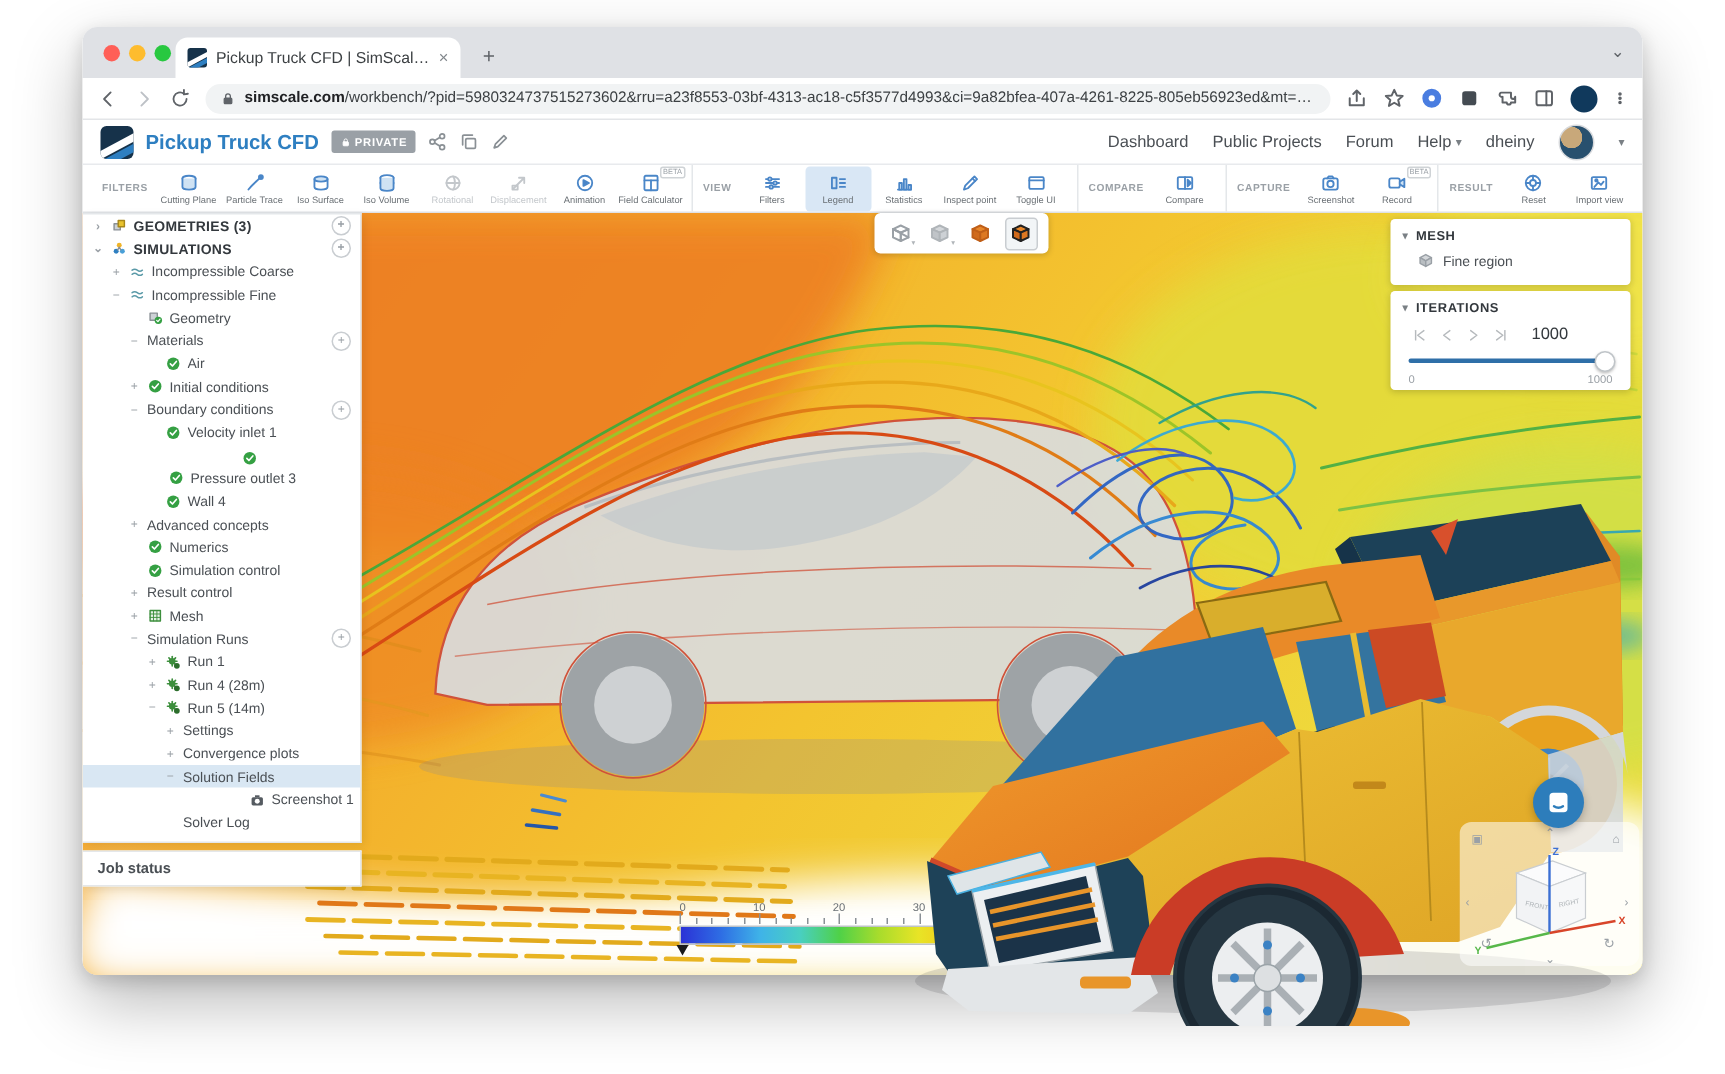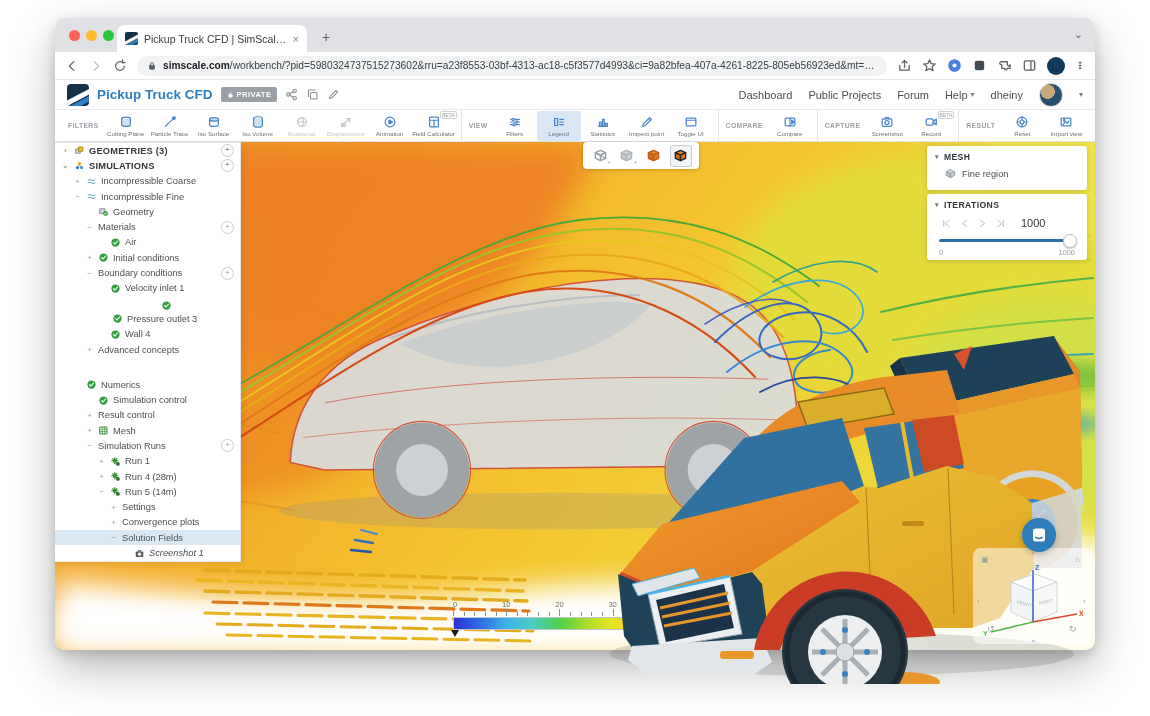--- a/index.html
+++ b/index.html
@@ -721,21 +721,21 @@
                   <circle cx="8" cy="8" r="6" fill="#35a043" stroke="none"></circle>
                   <path d="M5.2,8.2 L7.2,10.2 L11,5.8" stroke="#fff" stroke-width="1.6"></path>
                 </svg>
               </span>
               <span class="tlabel">Wall 4</span>
             </div>
             <div class="trow" style="padding-left: 30px;">
               <span class="texp">+</span>
               <span class="tlabel">Advanced concepts</span>
             </div>
-            <div class="trow" style="padding-left: 18px; margin-top: 20px;">
+            <div class="trow" style="padding-left: 30px;">
               <span class="texp"></span>
               <span class="tic">
                 <svg viewBox="0 0 16 16" width="100%" height="100%" fill="none" stroke="currentColor" stroke-width="1.4" stroke-linecap="round" stroke-linejoin="round">
                   <circle cx="8" cy="8" r="6" fill="#35a043" stroke="none"></circle>
                   <path d="M5.2,8.2 L7.2,10.2 L11,5.8" stroke="#fff" stroke-width="1.6"></path>
                 </svg>
               </span>
               <span class="tlabel">Numerics</span>
             </div>
             <div class="trow" style="padding-left: 30px;">
@@ -829,37 +829,38 @@
               <span class="tlabel">Settings</span>
             </div>
             <div class="trow" style="padding-left: 54px;">
               <span class="texp">+</span>
               <span class="tlabel">Convergence plots</span>
             </div>
             <div class="trow selected" style="padding-left: 54px;">
               <span class="texp">−</span>
               <span class="tlabel">Solution Fields</span>
             </div>
-            <div class="trow" style="padding-left: 66px; font-style: italic;">
+            <div class="trow" style="padding-left: 98px;">
               <span class="texp"></span>
               <span class="tic">
                 <svg viewBox="0 0 16 16" width="100%" height="100%" fill="none" stroke="currentColor" stroke-width="1.4" stroke-linecap="round" stroke-linejoin="round">
                   <rect x="2.5" y="5" width="11" height="8" rx="1.5" fill="#555b61" stroke="none"></rect>
                   <circle cx="8" cy="9" r="2.4" fill="#fff" stroke="none"></circle>
                   <rect x="5.8" y="3.2" width="4.4" height="2" fill="#555b61" stroke="none"></rect>
                 </svg>
               </span>
               <span class="tlabel">Screenshot 1</span>
             </div>
             <div class="trow" style="padding-left: 54px;">
               <span class="texp"></span>
               <span class="tlabel">Solver Log</span>
             </div>
           </div>
     </div>
+    <div id="jobstatus">Job status</div>
 
     <div class="panel" id="mesh-panel">
       <div class="phead">
             <span class="chev">▾</span>
             <span>MESH</span>
           </div>
       <div class="pitem">
             <span class="tic">
               <svg viewBox="0 0 16 16" width="100%" height="100%" fill="none" stroke="currentColor" stroke-width="1.4" stroke-linecap="round" stroke-linejoin="round">
                 <polygon points="8,2.5 13.5,5.5 8,8.5 2.5,5.5" fill="#d4d7da" stroke="#9aa0a6"></polygon>

